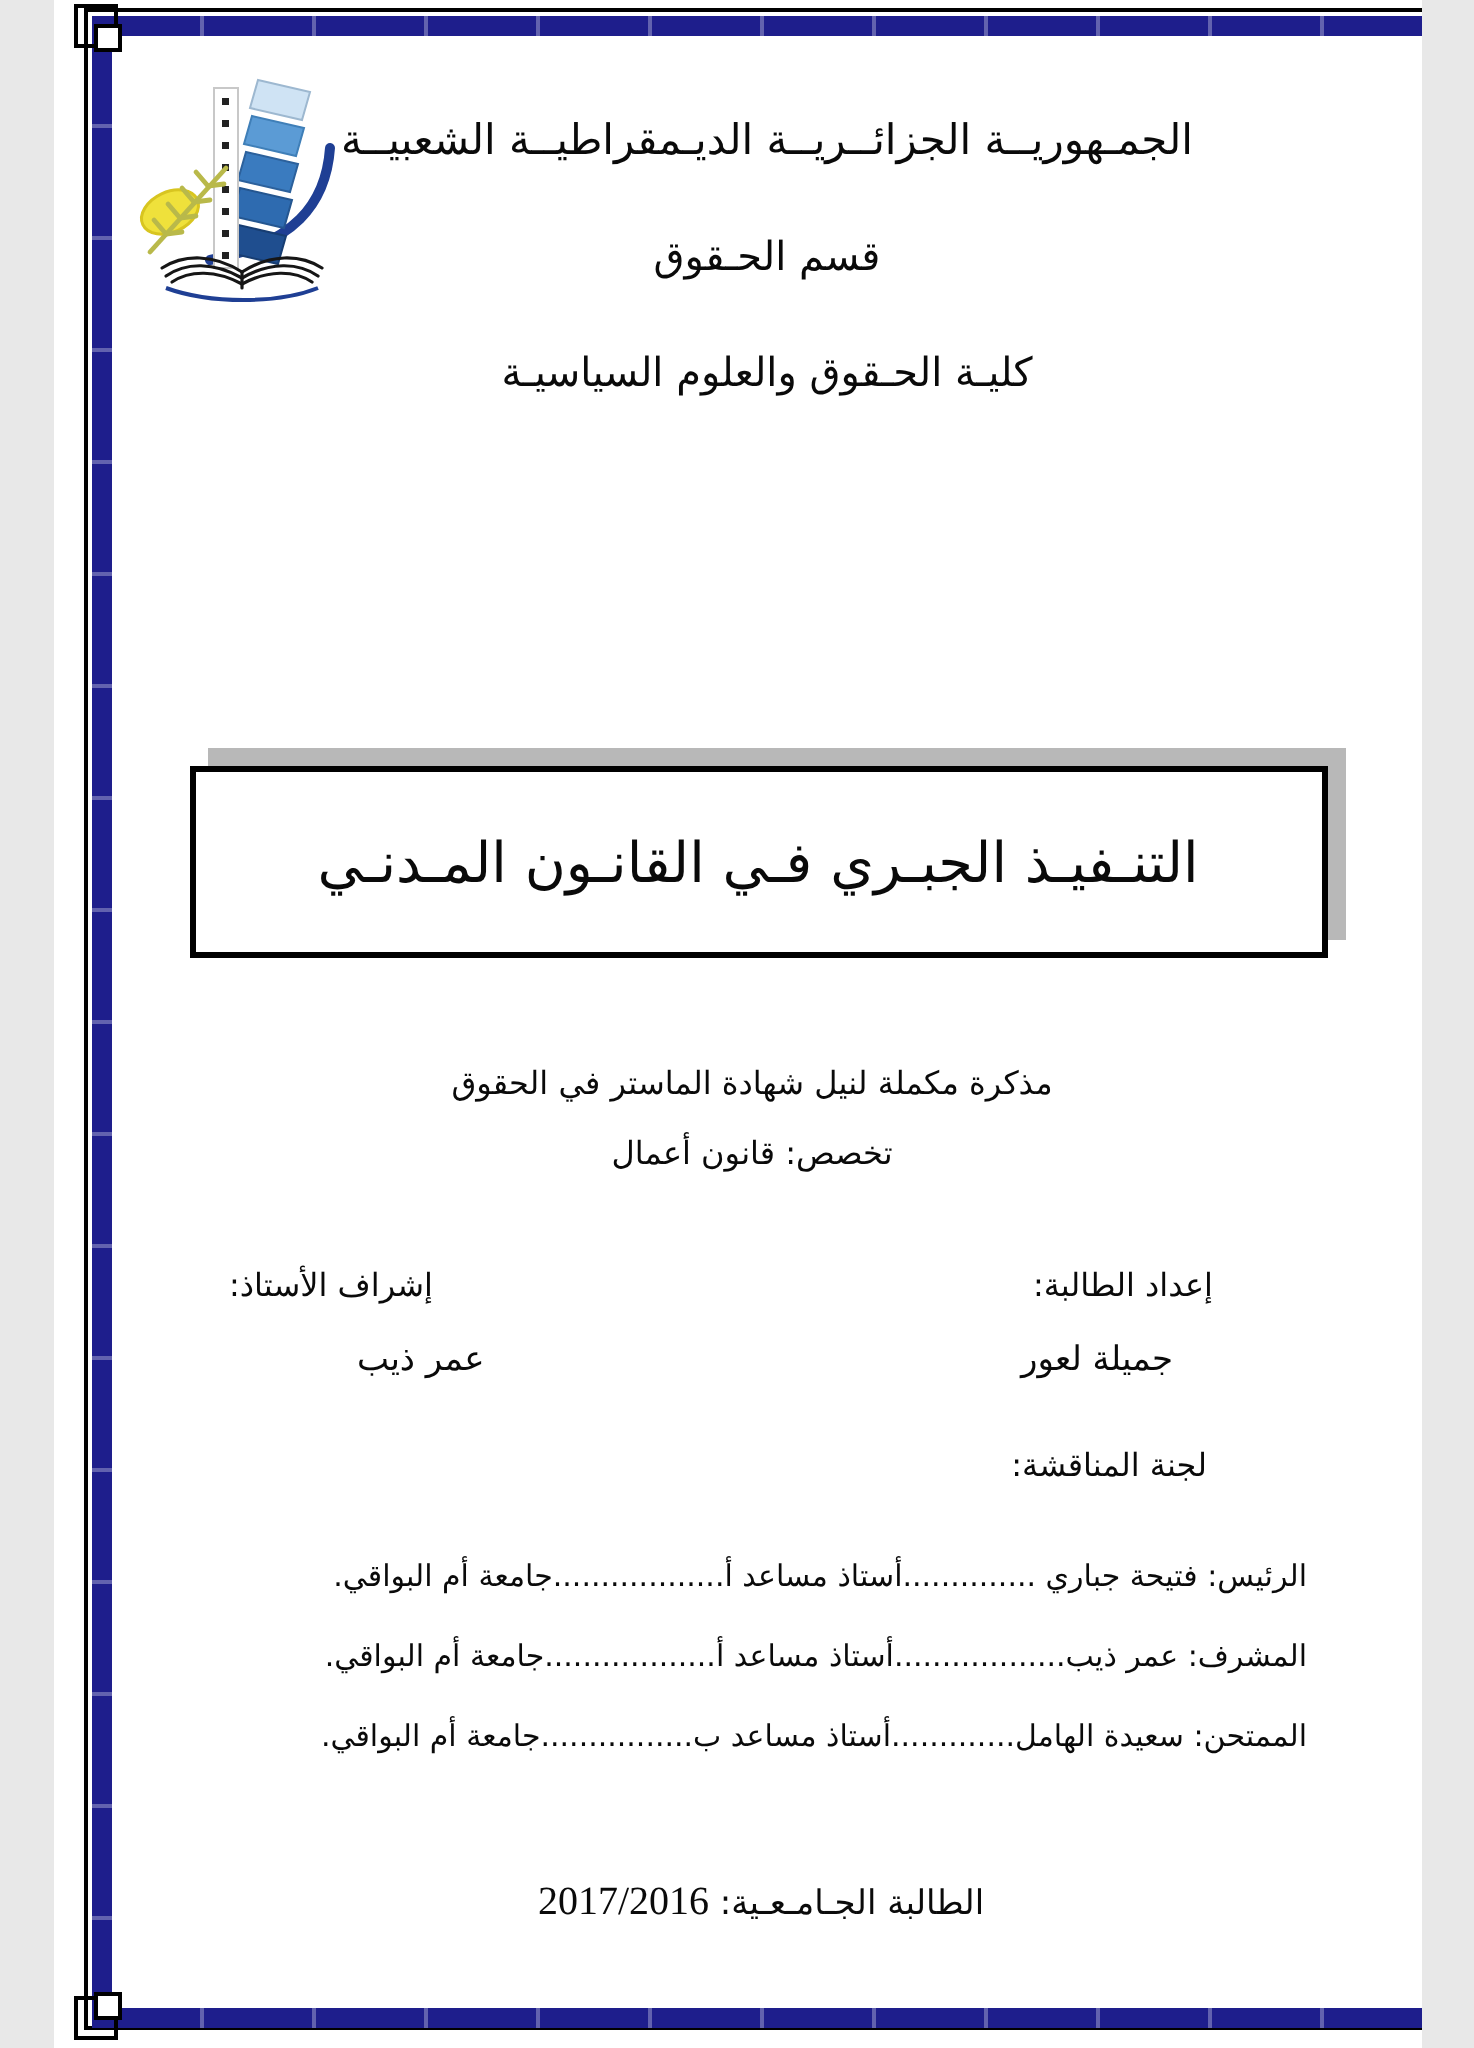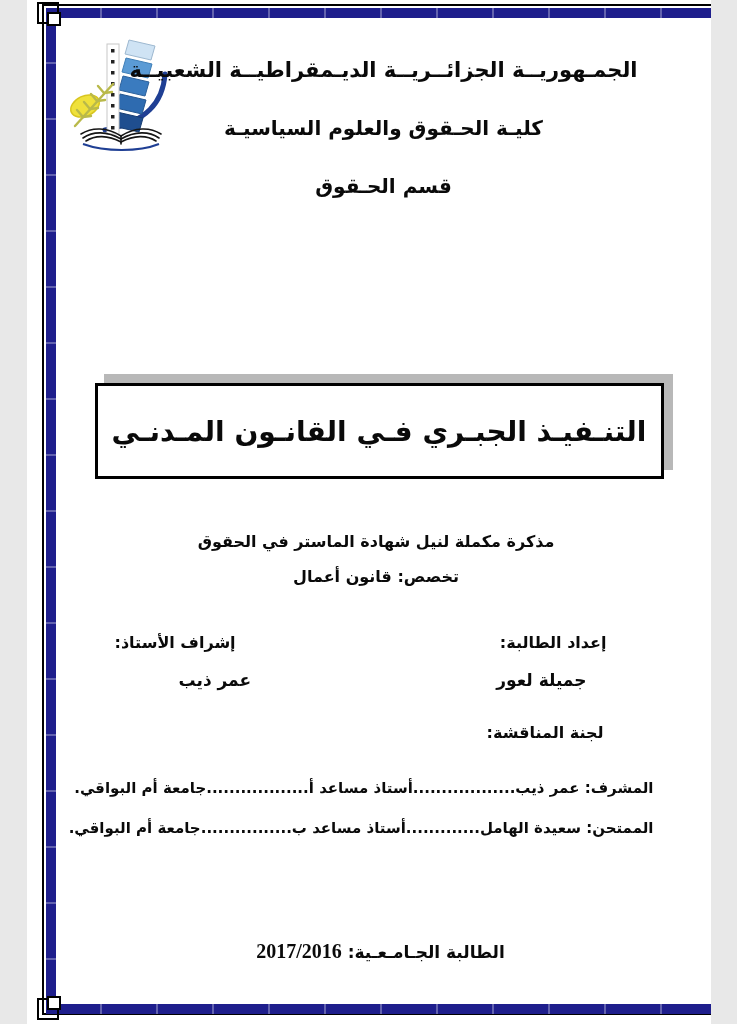--- a/index.html
+++ b/index.html
@@ -2,21 +2,21 @@
 <html lang="ar"><head>
 <meta charset="utf-8">
 <style>
   html,body{margin:0;padding:0;background:#e8e8e8;}
   .page{
     position:relative;
     width:684px;height:1024px;
     margin:0 auto;
     background:#ffffff;
     font-family:"DejaVu Sans",sans-serif;
-    font-weight:bold;
+    font-weight:normal;
     color:#0a0a0a;
     overflow:hidden;
     direction:rtl;
   }
   
   .border-black{
     position:absolute;left:15px;top:4px;width:697px;height:1011px;
     border:2px solid #000;box-sizing:border-box;
   }
   .border-navy{
@@ -143,40 +143,41 @@
         <path d="M58,103 C72,95 86,95 96,102"></path>
         <path d="M58,106 C71,99 84,99 93,105"></path>
         <line x1="58" y1="100" x2="58" y2="108"></line>
       </g>
       <path d="M20,108 C42,116 76,116 96,108" fill="none" stroke="#1f3f94" stroke-width="2"></path>
     </svg>
   </div>
 
   <div class="header">
     <div class="header-line first">الجمـهوريــة الجزائــريــة الديـمقراطيــة الشعبيــة</div>
+    <div class="header-line">قسم الحـقوق</div>
     <div class="header-line">كليـة الحـقوق والعلوم السياسيـة</div>
-    <div class="header-line">قسم الحـقوق</div>
   </div>
 
   <div class="title-box">
     <span class="title-text">التنـفيـذ الجبـري فـي القانـون المـدنـي</span>
   </div>
 
   <div class="subtitle">
     <div class="s1">مذكرة مكملة  لنيل شهادة الماستر في الحقوق</div>
     <div class="s2">تخصص: قانون أعمال</div>
   </div>
 
   <div class="student-label">إعداد الطالبة:</div>
   <div class="student-name">جميلة لعور</div>
   <div class="supervisor-label">إشراف الأستاذ:</div>
   <div class="supervisor-name">عمر ذيب</div>
 
   <div class="committee-label">لجنة المناقشة:</div>
   <div class="committee">
+    <div class="committee-row">الرئيس: فتيحة جباري ..............أستاذ مساعد أ..................جامعة أم البواقي.</div>
     <div class="committee-row">المشرف: عمر ذيب..................أستاذ مساعد أ..................جامعة أم البواقي.</div>
     <div class="committee-row">الممتحن: سعيدة الهامل.............أستاذ مساعد ب................جامعة أم البواقي.</div>
   </div>
 
   <div class="year">
     <span>الطالبة الجـامـعـية:</span>
     <span> </span>
     <span class="num">2017/2016</span>
   </div>
 

